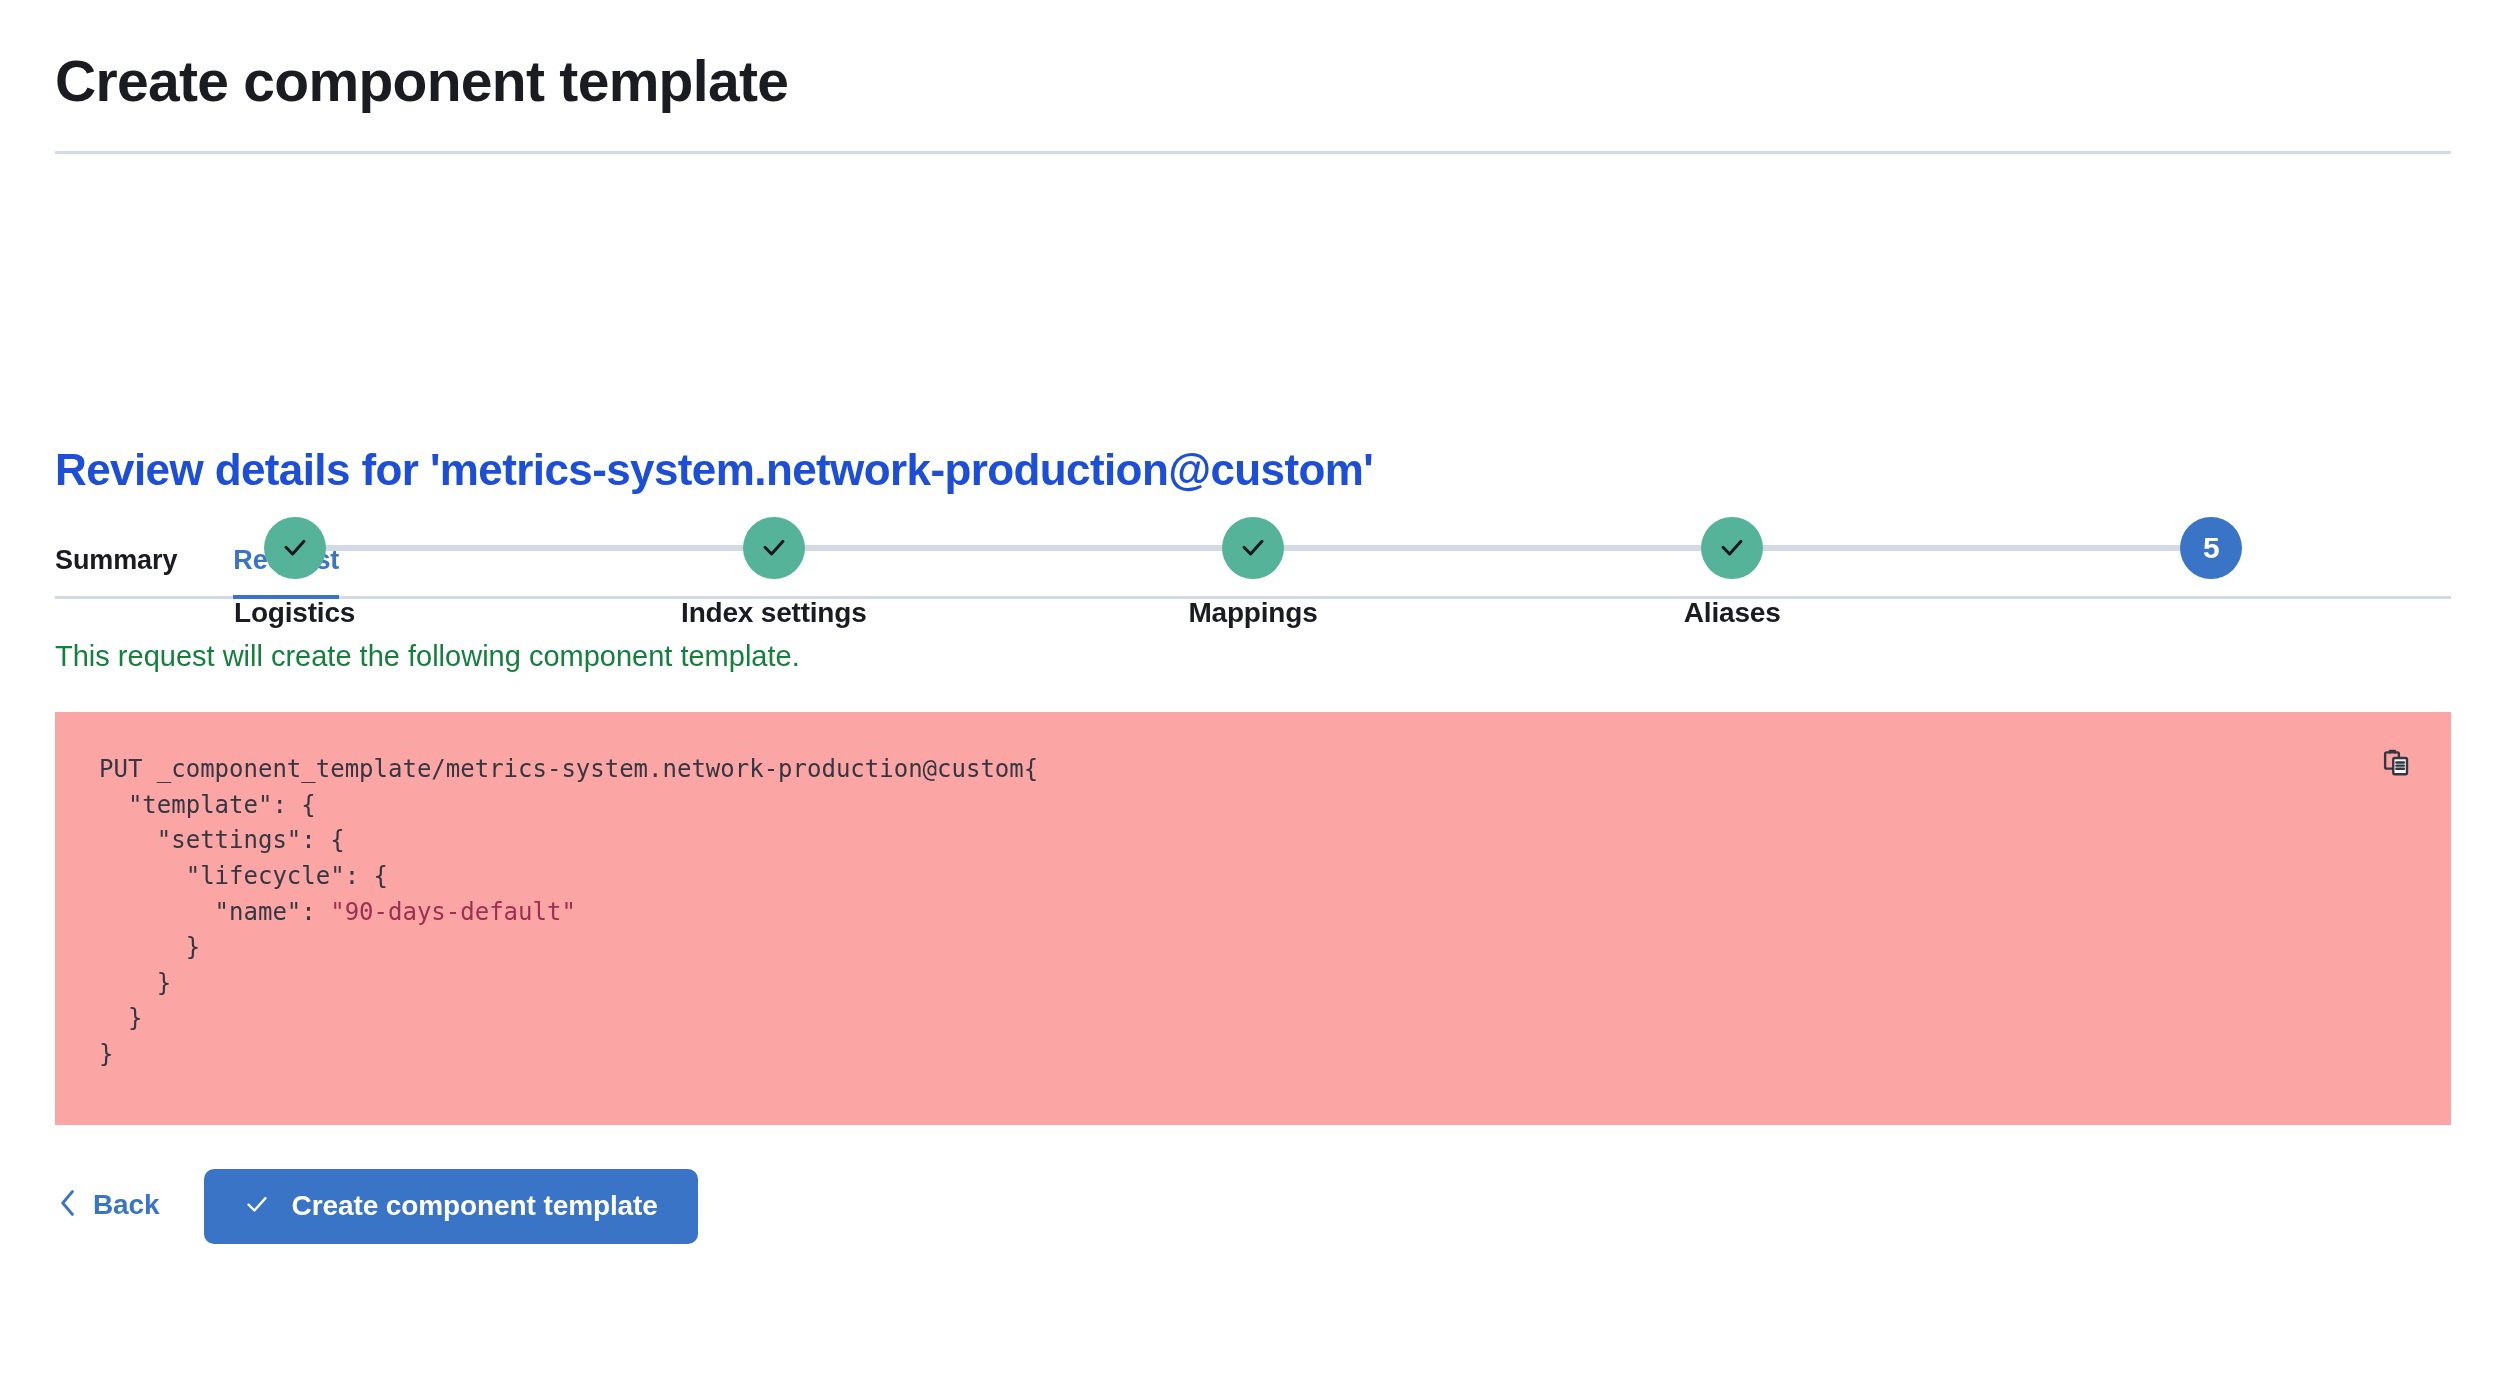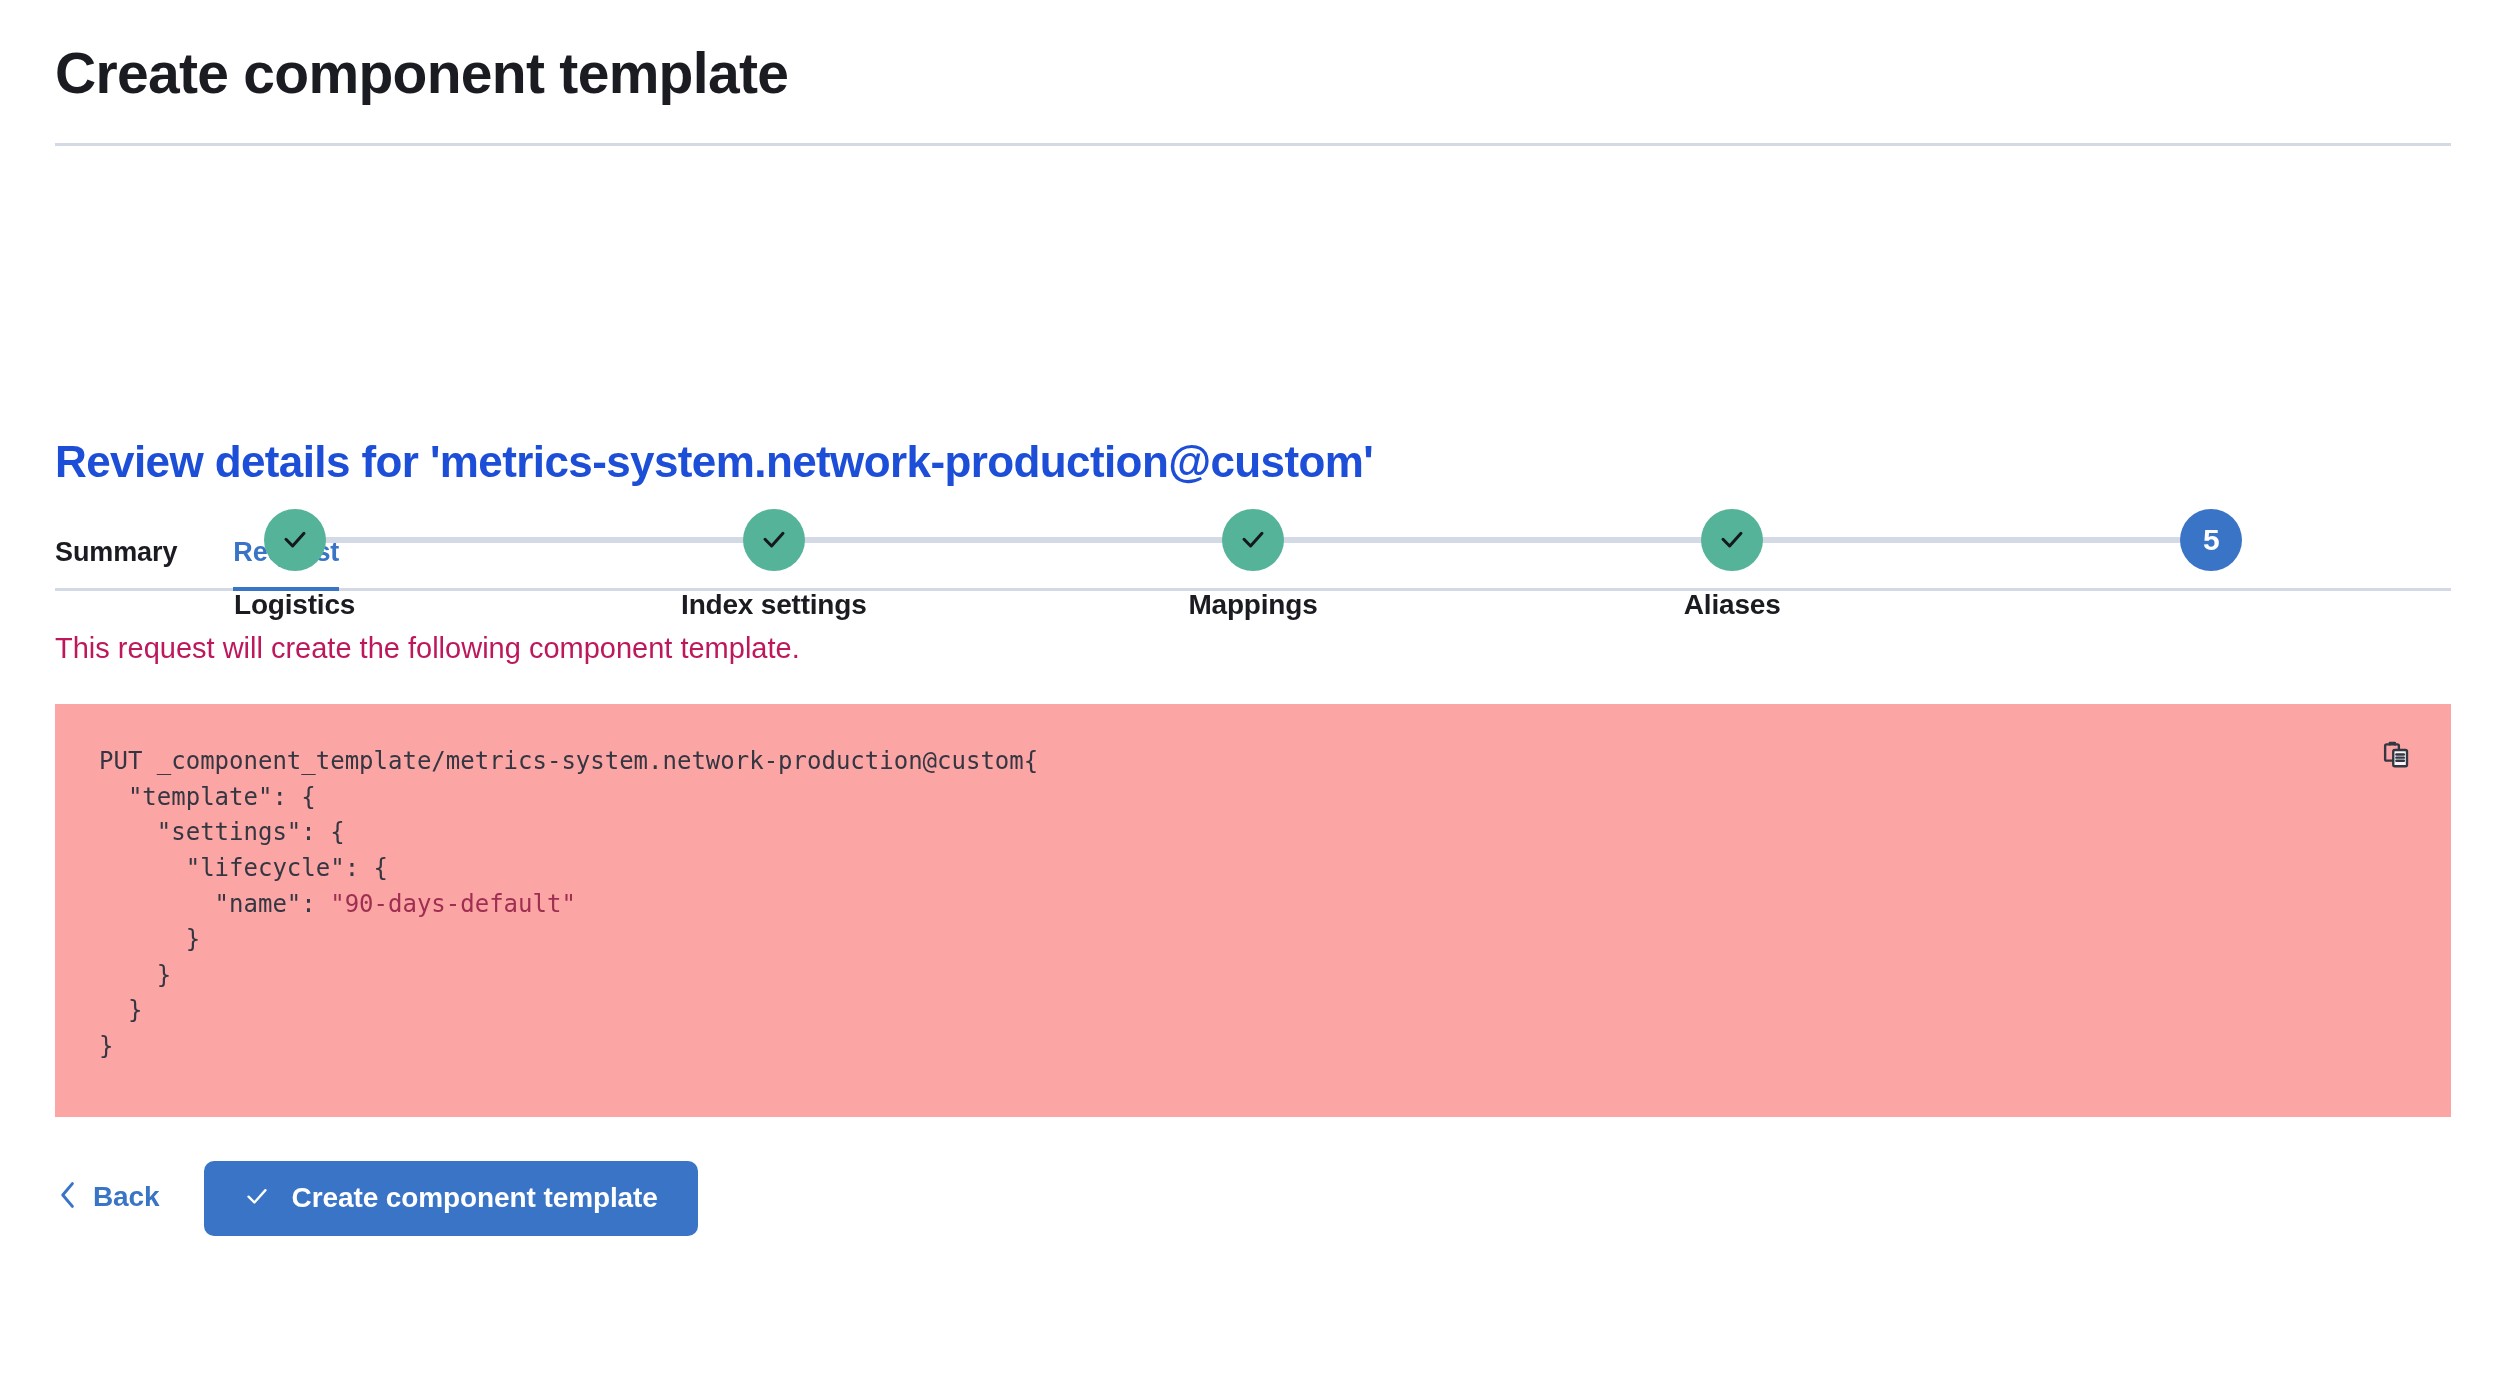--- a/index.html
+++ b/index.html
@@ -9,21 +9,21 @@
     height: 1388px;
     background: #FFFFFF;
     font-family: "Liberation Sans", sans-serif;
     -webkit-font-smoothing: antialiased;
   }
 
   .page {
     position: relative;
     width: 2506px;
     height: 1388px;
-    padding: 0 55px;
+    padding: 8px 55px;
     overflow: hidden;
   }
 
   
   .page-title {
     font-size: 57px;
     font-weight: 700;
     letter-spacing: -0.7px;
     color: #1A1C21;
     padding-top: 40px;
@@ -140,21 +140,21 @@
     position: absolute;
     left: 0; right: 0; bottom: -3px;
     height: 4px;
     background: #3A74C7;
   }
 
   
   .request-desc {
     margin-top: 38px;
     font-size: 29px;
-    color: #be185d;
+    color: #15803d;
     line-height: 1.35;
   }
 
   
   .code-panel {
     margin-top: 36px;
     background: #fca5a5;
     border-radius: 0px;
     position: relative;
     padding: 40px 44px 52px 44px;

